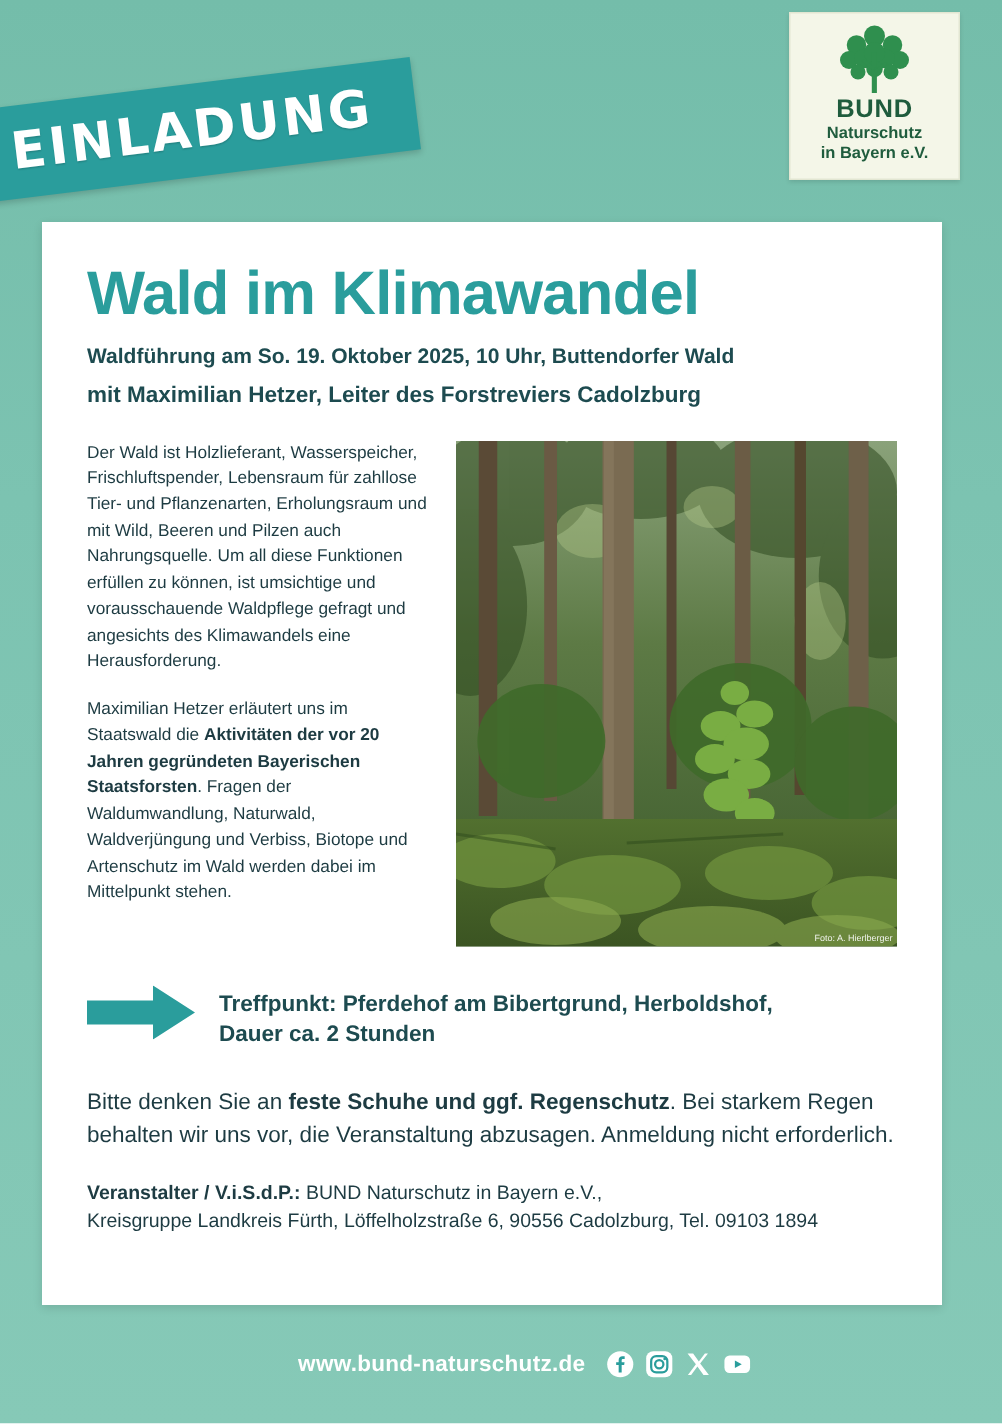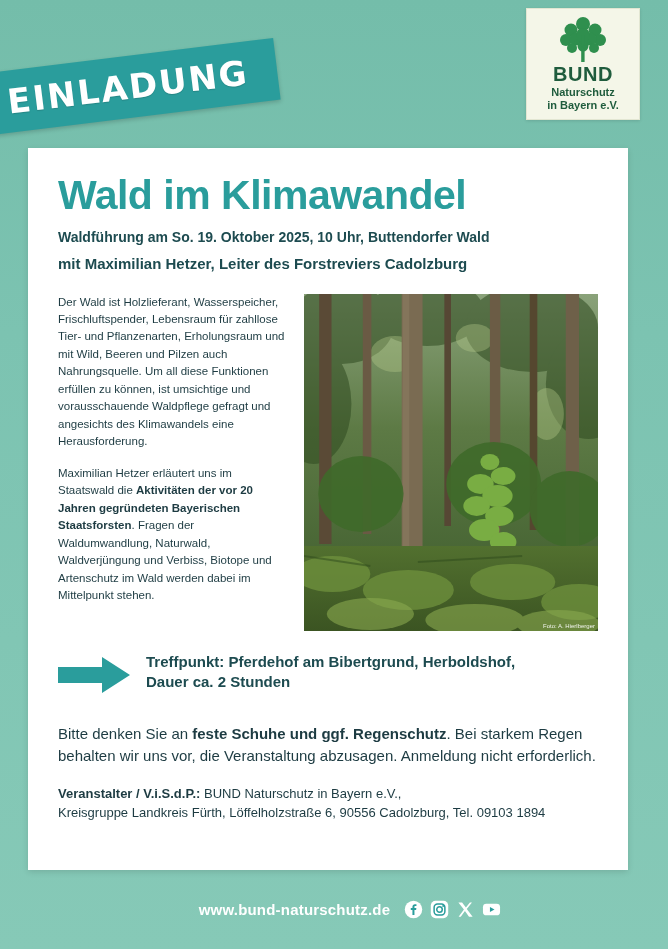--- a/index.html
+++ b/index.html
@@ -38,21 +38,21 @@
     padding-top: 6px;
     box-sizing: border-box;
   }
   .logo-tree {
     width: 52px;
     height: 48px;
     display: block;
   }
   .logo-bund {
     font-weight: bold;
-    font-size: 20px;
+    font-size: 17px;
     color: #1f5c3d;
     letter-spacing: 0.5px;
     line-height: 1;
     margin-top: 1px;
   }
   .logo-sub {
     font-weight: bold;
     font-size: 11px;
     color: #1f5c3d;
     line-height: 1.15;
@@ -149,21 +149,21 @@
     position: absolute;
     right: 3px;
     bottom: 2px;
     color: #ffffff;
     font-size: 6px;
     opacity: 0.9;
   }
   
   .meet-row {
     display: flex;
-    align-items: flex-start;
+    align-items: flex-end;
     margin-top: 22px;
   }
   .arrow {
     flex: 0 0 88px;
     padding-top: 4px;
   }
   .meet-text {
     flex: 1 1 auto;
   }
   .meet-line1 {

